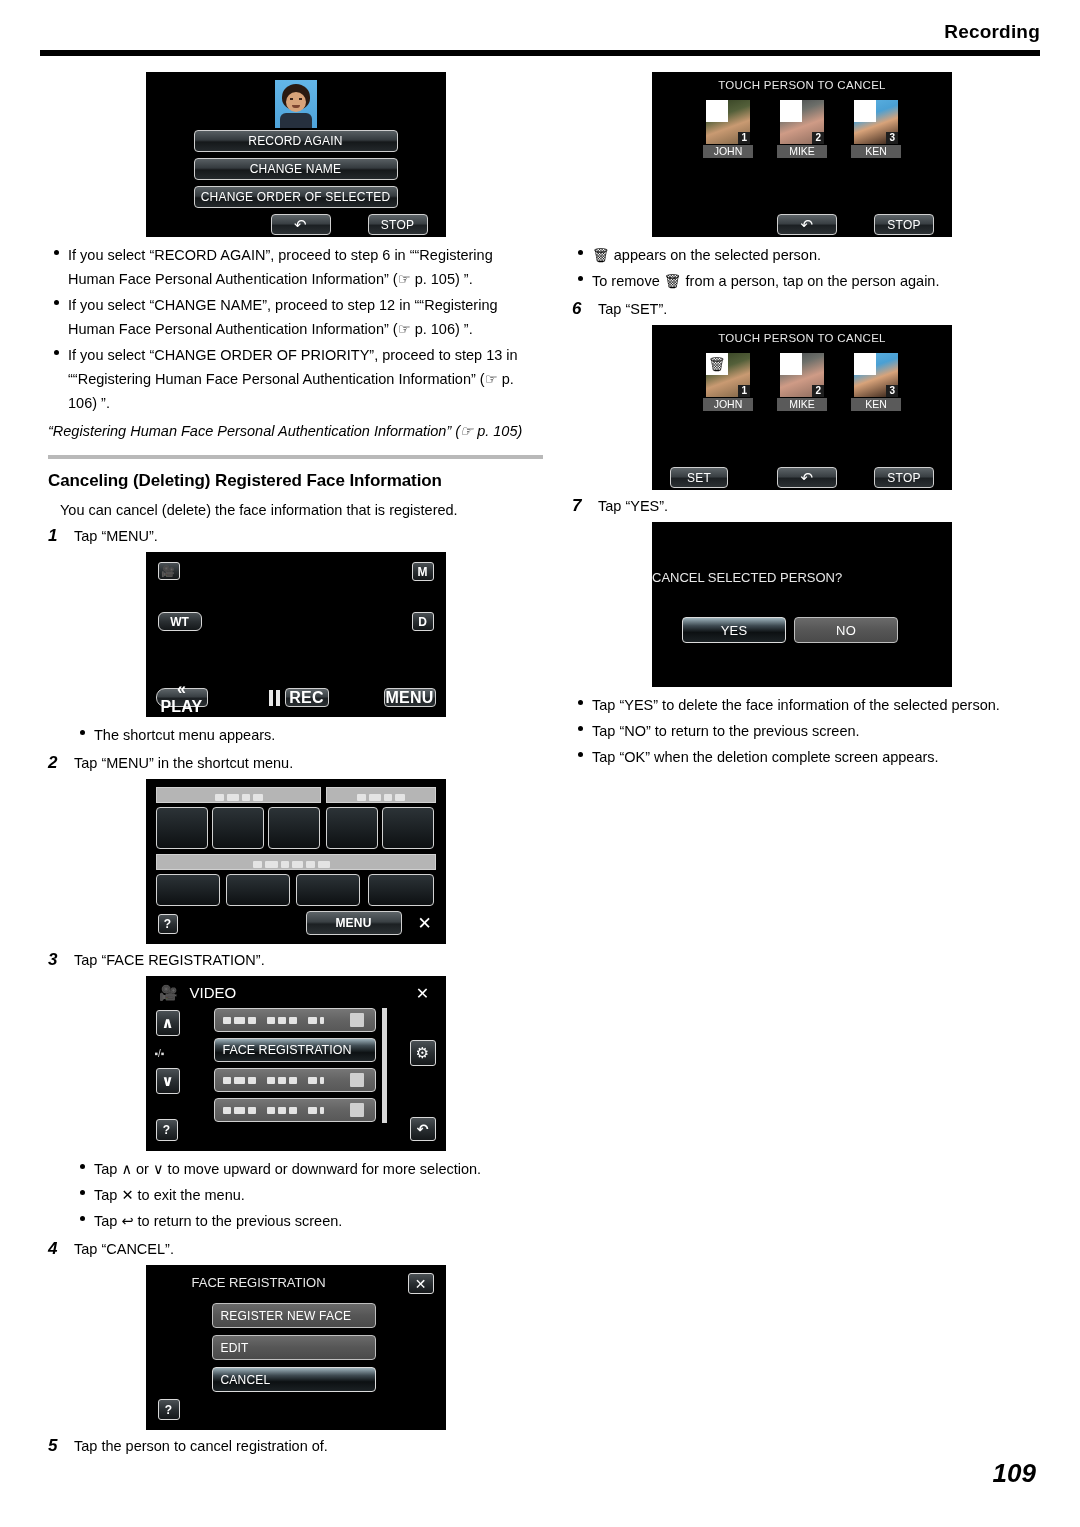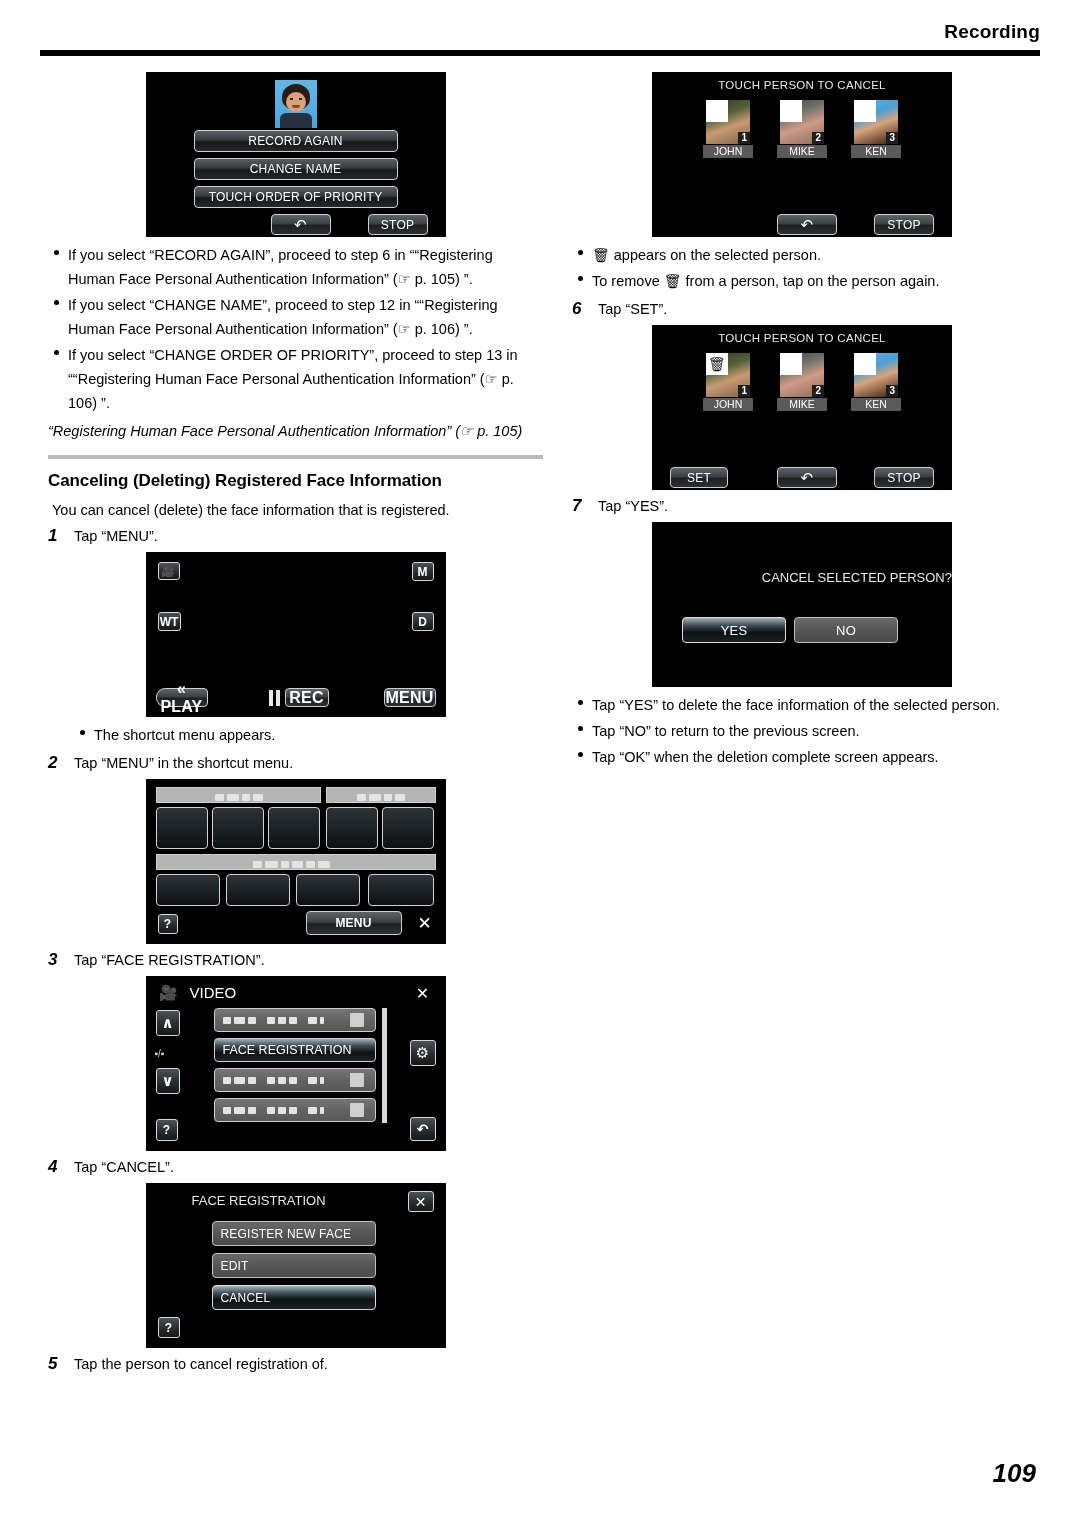--- a/index.html
+++ b/index.html
@@ -21,21 +21,21 @@
     transform:translateY(-50%);
   }
   .header-rule{
     position:absolute;left:40px;right:40px;top:50px;height:6px;background:#000;
   }
   
   .col-left{position:absolute;left:48px;top:66px;width:495px;}
   .col-right{position:absolute;left:572px;top:66px;width:460px;}
 
   
-  p.body{font-size:14.5px;line-height:20px;margin:0 0 6px 4px;}
+  p.body{font-size:14.5px;line-height:20px;margin:0 0 6px 12px;}
   .section-heading{
     font-size:17px;font-weight:bold;margin:0 0 9px 0;letter-spacing:-.1px;
   }
   .divider{
     height:4px;background:#b9b9b9;margin:14px 0 12px 0;
   }
   ul.bullets{list-style:none;margin:0 0 6px 0;padding:0;}
   ul.bullets li{
     position:relative;padding-left:20px;font-size:14.5px;line-height:24px;margin-bottom:2px;
   }
@@ -148,21 +148,21 @@
                 background:linear-gradient(180deg,#63b6e8 0%,#4ea3da 100%);overflow:hidden;">
       <div style="position:absolute;left:7px;top:4px;width:28px;height:26px;border-radius:50% 50% 45% 45%;background:#2a1a12;"></div>
       <div style="position:absolute;left:11px;top:12px;width:20px;height:20px;border-radius:50%;background:#d8a37a;"></div>
       <div style="position:absolute;left:15px;top:18px;width:3px;height:2px;background:#3a241a;"></div>
       <div style="position:absolute;left:24px;top:18px;width:3px;height:2px;background:#3a241a;"></div>
       <div style="position:absolute;left:17px;top:25px;width:8px;height:3px;border-radius:0 0 5px 5px;background:#7d4530;"></div>
       <div style="position:absolute;left:5px;top:33px;width:32px;height:15px;background:#26303e;border-radius:6px 6px 0 0;"></div>
     </div>
     <div class="btn wide" style="position:absolute;left:48px;top:58px;width:204px;height:22px;">RECORD AGAIN</div>
     <div class="btn wide" style="position:absolute;left:48px;top:86px;width:204px;height:22px;">CHANGE NAME</div>
-    <div class="btn wide" style="position:absolute;left:48px;top:114px;width:204px;height:22px;">TOUCH ORDER OF PRIORITY</div>
+    <div class="btn wide" style="position:absolute;left:48px;top:114px;width:204px;height:22px;">CHANGE ORDER OF SELECTED</div>
     <div class="btn" style="position:absolute;left:125px;top:142px;width:60px;height:21px;">
       <span class="glyph" style="font-size:15px;">↶</span>
     </div>
     <div class="btn" style="position:absolute;left:222px;top:142px;width:60px;height:21px;">STOP</div>
   </div>
 
   <ul class="bullets">
     <li>If you select “RECORD AGAIN”, proceed to step 6 in ““Registering Human Face Personal Authentication Information” (☞ p. 105) ”.</li>
     <li>If you select “CHANGE NAME”, proceed to step 12 in ““Registering Human Face Personal Authentication Information” (☞ p. 106) ”.</li>
     <li>If you select “CHANGE ORDER OF PRIORITY”, proceed to step 13 in ““Registering Human Face Personal Authentication Information” (☞ p. 106) ”.</li>
@@ -177,21 +177,21 @@
   <div class="step">
     <div class="step-num">1</div>
     <div class="step-text">Tap “MENU”.</div>
   </div>
 
   <div class="lcd" style="width:300px;height:165px;">
     <div class="icon-box" style="position:absolute;left:12px;top:10px;width:22px;height:18px;">
       <span class="glyph" style="font-size:11px;">🎥</span>
     </div>
     <div class="icon-box" style="position:absolute;right:12px;top:10px;width:22px;height:19px;">M</div>
-    <div class="icon-box" style="position:absolute;left:12px;top:60px;width:23px;height:19px;">WT</div>
+    <div class="icon-box" style="position:absolute;left:12px;top:60px;width:44px;height:19px;border-radius:6px;">WT</div>
     <div class="icon-box" style="position:absolute;right:12px;top:60px;width:22px;height:19px;">D</div>
     <div class="btn small" style="position:absolute;left:10px;bottom:10px;width:52px;height:19px;border-radius:9px 4px 4px 9px;font-weight:bold;">« PLAY</div>
     <div style="position:absolute;left:123px;bottom:11px;width:11px;height:16px;
                 background:linear-gradient(90deg,#e8e8e8 0 4px,transparent 4px 7px,#e8e8e8 7px 11px);"></div>
     <div class="btn small" style="position:absolute;left:139px;bottom:10px;width:44px;height:19px;font-weight:bold;">REC</div>
     <div class="btn small" style="position:absolute;right:10px;bottom:10px;width:52px;height:19px;font-weight:bold;">MENU</div>
   </div>
 
   <ul class="bullets indent">
     <li>The shortcut menu appears.</li>
@@ -282,20 +282,25 @@
     <div style="position:absolute;left:236px;top:32px;width:5px;height:115px;background:#d8d8d8;"></div>
 
     <div class="icon-box" style="position:absolute;right:10px;top:64px;width:26px;height:26px;">
       <span class="glyph" style="font-size:15px;">⚙</span>
     </div>
     <div class="icon-box" style="position:absolute;right:10px;bottom:10px;width:26px;height:24px;">
       <span class="glyph" style="font-size:14px;">↶</span>
     </div>
   </div>
 
+  <ul class="bullets indent">
+    <li>Tap ∧ or ∨ to move upward or downward for more selection.</li>
+    <li>Tap ✕ to exit the menu.</li>
+    <li>Tap ↩ to return to the previous screen.</li>
+  </ul>
 
   <div class="step">
     <div class="step-num">4</div>
     <div class="step-text">Tap “CANCEL”.</div>
   </div>
 
   <div class="lcd" style="width:300px;height:165px;">
     <div style="position:absolute;left:46px;top:10px;color:#e8e8e8;font-size:13px;">FACE REGISTRATION</div>
     <div style="position:absolute;right:12px;top:8px;width:24px;height:19px;border:1px solid #d8d8d8;border-radius:3px;
                 color:#fff;display:flex;align-items:center;justify-content:center;font-size:14px;
@@ -400,21 +405,21 @@
     </div>
     <div class="btn" style="position:absolute;left:222px;top:142px;width:60px;height:21px;">STOP</div>
   </div>
 
   <div class="step">
     <div class="step-num">7</div>
     <div class="step-text">Tap “YES”.</div>
   </div>
 
   <div class="lcd" style="width:300px;height:165px;">
-    <div style="position:absolute;left:0;right:0;top:48px;text-align:right;color:#e8e8e8;font-size:13px;">CANCEL SELECTED PERSON?</div>
+    <div style="position:absolute;left:0;right:0;top:48px;text-align:left;color:#e8e8e8;font-size:13px;">CANCEL SELECTED PERSON?</div>
     <div class="btn sel" style="position:absolute;left:30px;top:95px;width:104px;height:26px;font-size:13px;">YES</div>
     <div class="btn grey" style="position:absolute;left:142px;top:95px;width:104px;height:26px;font-size:13px;">NO</div>
   </div>
 
   <ul class="bullets">
     <li>Tap “YES” to delete the face information of the selected person.</li>
     <li>Tap “NO” to return to the previous screen.</li>
     <li>Tap “OK” when the deletion complete screen appears.</li>
   </ul>
 </div>

